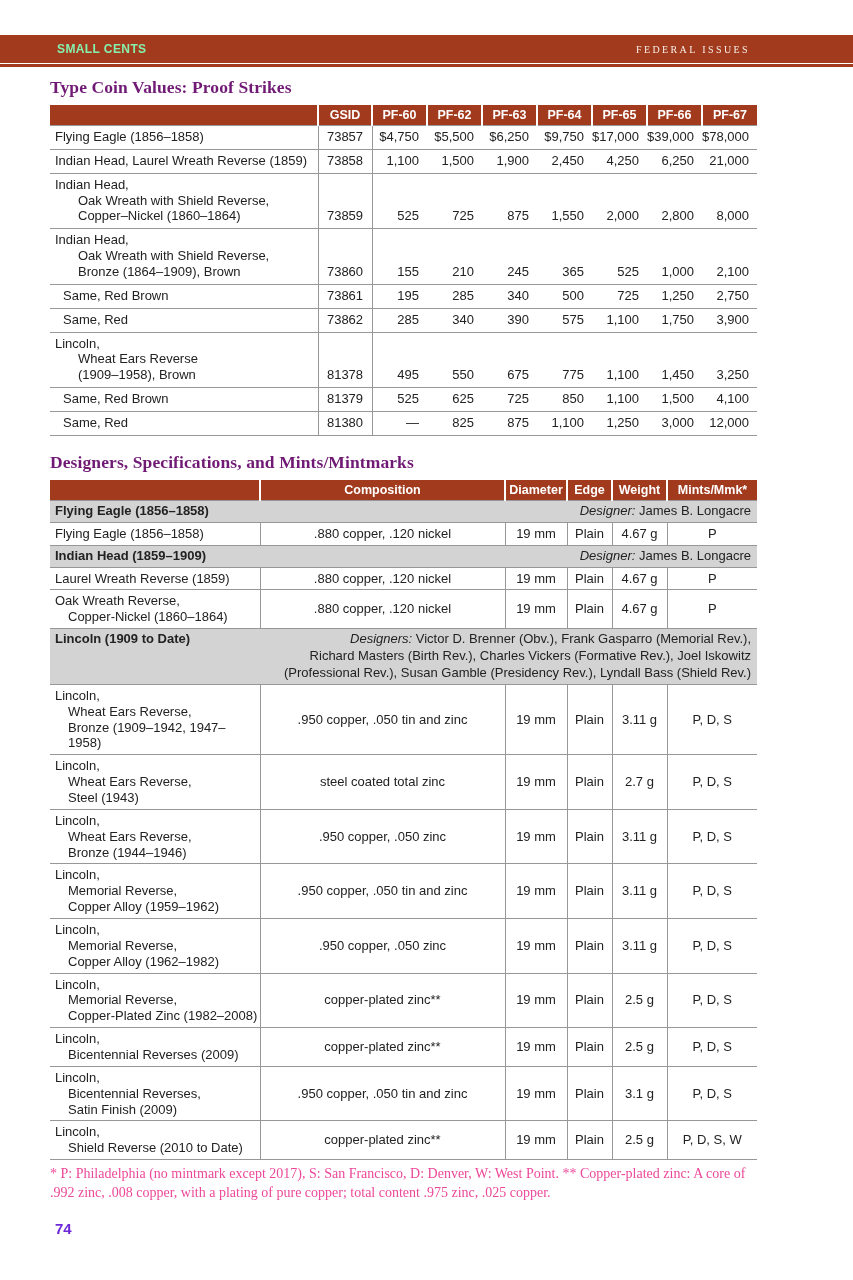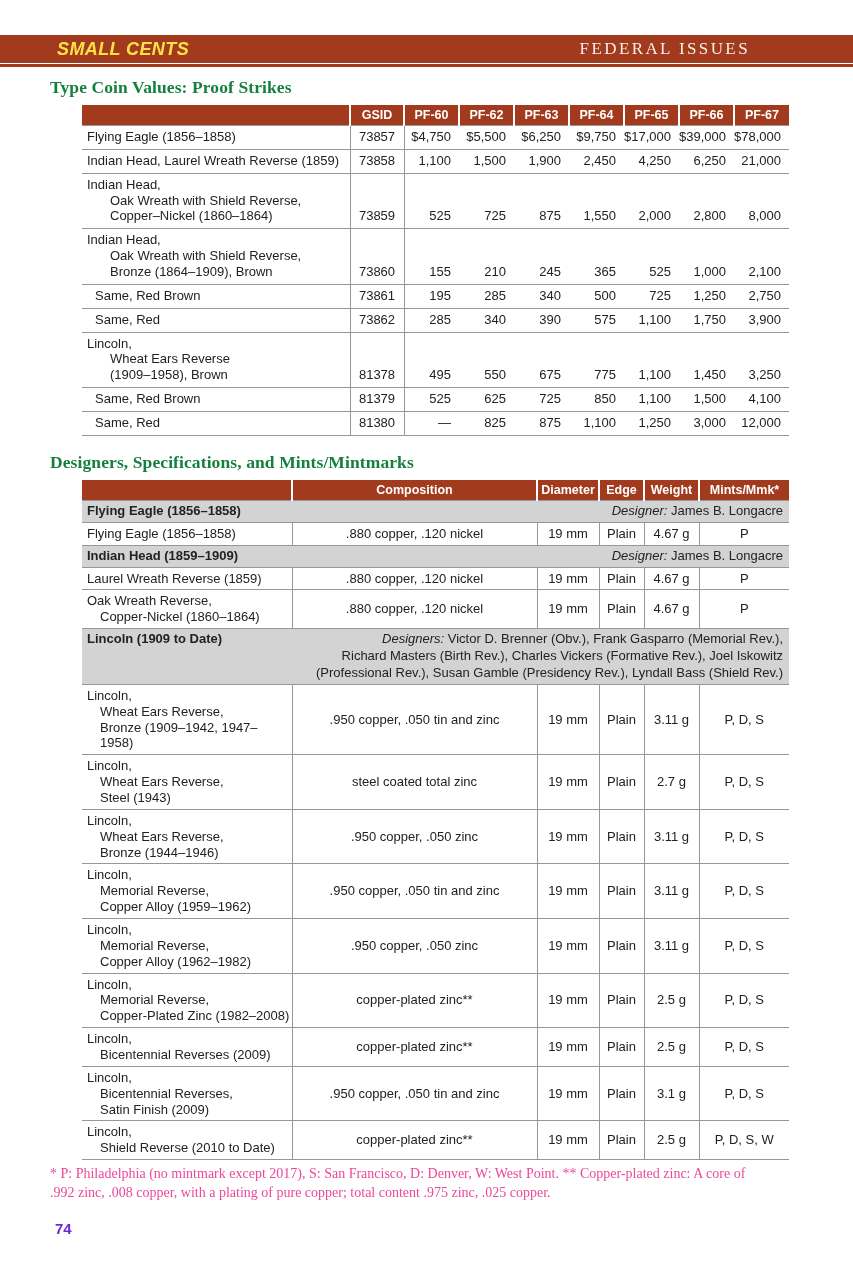--- a/index.html
+++ b/index.html
@@ -9,31 +9,31 @@
     --text:#1E1E1E;
   }
   html,body{margin:0;padding:0;background:#fff;}
   .sheet{position:relative;width:853px;height:1280px;background:#fff;overflow:hidden;
          font-family:"Liberation Sans",sans-serif;color:var(--text);}
   
   .topbar{position:absolute;top:35px;left:0;right:0;height:28px;background:var(--header-red);
           display:flex;align-items:center;justify-content:space-between;
           padding:0 103px 0 57px;box-sizing:border-box;}
   .topbar::after{content:"";position:absolute;left:0;right:0;bottom:-4px;height:3px;background:var(--header-red);}
-  .band-title{color:#fde047;font-weight:bold;font-size:18px;letter-spacing:.4px;font-style:italic;}
-  .band-right{color:#F6EFE9;font-family:"Liberation Serif",serif;font-size:17px;letter-spacing:2.4px;}
+  .band-title{color:#86efac;font-weight:bold;font-size:12px;letter-spacing:.4px;}
+  .band-right{color:#F6EFE9;font-family:"Liberation Serif",serif;font-size:10px;letter-spacing:2.4px;}
   
   .content{position:absolute;top:0;left:50px;width:707px;}
-  h2{font-family:"Liberation Serif",serif;font-weight:bold;color:#15803d;font-size:17.5px;
+  h2{font-family:"Liberation Serif",serif;font-weight:bold;color:#701a75;font-size:17.5px;
      margin:0 0 7px 0;letter-spacing:.1px;}
   h2.s1{margin-top:77px;}
   h2.s2{margin-top:16px;}
   
   table{border-collapse:collapse;table-layout:fixed;width:707px;font-size:13px;color:#222;
-        border-bottom:1px solid var(--rule-gray);margin-left:32px;}
+        border-bottom:1px solid var(--rule-gray);}
   thead th{background:var(--header-red);color:#fff;font-weight:bold;font-size:12.5px;
            padding:3px 2px;text-align:center;}
   thead th + th{border-left:2px solid #fff;}
   tbody tr{border-top:1px solid var(--rule-gray);}
   td{line-height:1.22;}
   .lbl{text-align:left;padding:3px 2px 4px 5px;vertical-align:bottom;}
   .hang{padding-left:23px;text-indent:-23px;white-space:pre-line;}
   .hang2{padding-left:13px;text-indent:-13px;white-space:pre-line;}
   
   .t1 td.gsid{border-left:1px solid var(--rule-gray);border-right:1px solid var(--rule-gray);

